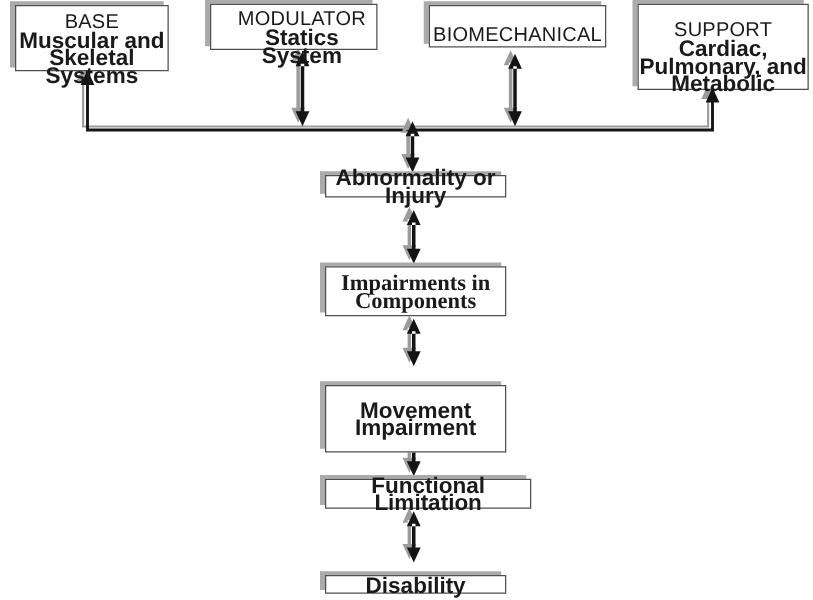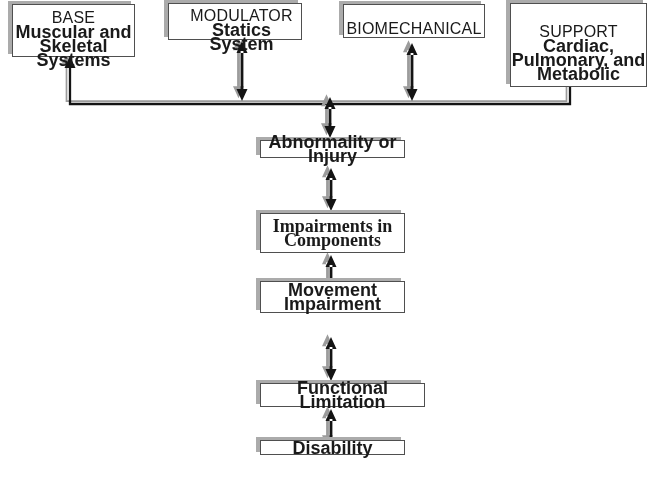--- a/index.html
+++ b/index.html
@@ -85,42 +85,42 @@
 
   <div class="box" style="left:168px; top:3px; width:134px; height:37px;padding-left:13px;">
     <div class="title">MODULATOR</div>
     <div class="subtitle">Statics System</div>
   </div>
 
   <div class="box" style="left:343px; top:4px; width:142px; height:34px;">
     <div class="title">BIOMECHANICAL</div>
   </div>
 
-  <div class="box" style="left:510px; top:3px; width:137px; height:84px;">
+  <div class="box" style="left:510px; top:3px; width:137px; height:69px;">
     <div class="title">SUPPORT</div>
     <div class="subtitle">Cardiac,
 Pulmonary, and
 Metabolic</div>
   </div>
 
   <div class="box" style="left:260px; top:140px; width:145px; height:18px;">
     <div class="label">Abnormality or Injury</div>
   </div>
 
   <div class="box" style="left:260px; top:213px; width:145px; height:40px;font-family:Liberation Serif, serif;">
     <div class="label">Impairments in
 Components</div>
   </div>
 
-  <div class="box" style="left:260px; top:281px; width:145px; height:32px;">
+  <div class="box" style="left:260px; top:308px; width:145px; height:54px;">
     <div class="label">Movement
 Impairment</div>
   </div>
 
   <div class="box" style="left:260px; top:383px; width:165px; height:24px;justify-content:center;">
     <div class="label">Functional Limitation</div>
   </div>
 
-  <div class="box" style="left:260px; top:440px; width:145px; height:15px;">
+  <div class="box" style="left:260px; top:460px; width:145px; height:15px;">
     <div class="label">Disability</div>
   </div>
 
 </div>
 
 </body></html>

